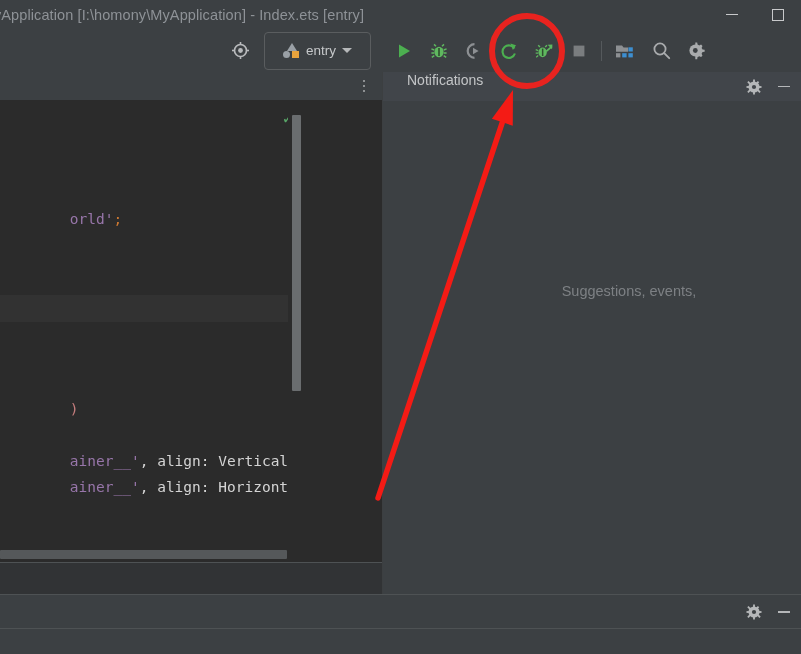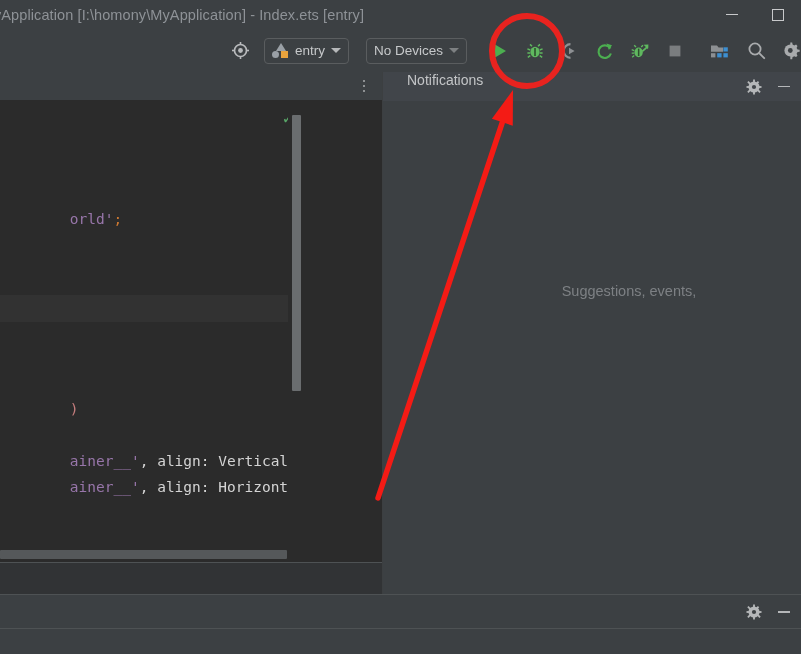--- a/index.html
+++ b/index.html
@@ -47,25 +47,25 @@
     display:flex; align-items:center;
   }
   .tb-icon {
     width:30px; height:30px;
     display:flex; align-items:center; justify-content:center;
     flex:0 0 auto;
   }
 
   
   .pill {
-    height:26px;
+    height:38px;
     border:1px solid #5a5d5f;
     border-radius:4px;
     display:flex; align-items:center;
-    padding:0 7px;
+    padding:0 18px;
     gap:6px;
     background:transparent;
   }
   .pill .plabel {
     font-size:13.5px; color:#c6c8ca; white-space:nowrap;
   }
   .caret {
     width:0;height:0;
     border-left:5px solid transparent;
     border-right:5px solid transparent;
@@ -245,24 +245,20 @@
   <div class="pill" style="margin-left:9px;">
     <span class="entry-glyph">
       <i class="tri"></i>
         <i class="cir"></i>
         <i class="sqr"></i>
     </span>
     <span class="plabel">entry</span>
     <span class="caret"></span>
   </div>
 
-  <div class="pill" style="margin-left:17px;">
-    <span class="plabel">No Devices</span>
-    <span class="caret dim"></span>
-  </div>
 
   <div class="tb-icon" style="margin-left:18px;">
     <svg width="18" height="18" viewBox="0 0 18 18">
       <path d="M4 2.5 L15 9 L4 15.5 Z" fill="#4caf50"></path>
     </svg>
   </div>
 
   <div class="tb-icon" style="margin-left:5px;">
     <svg width="18" height="18" viewBox="0 0 18 18">
       <ellipse cx="9" cy="10" rx="4.6" ry="5.2" fill="#5fb85f"></ellipse>

